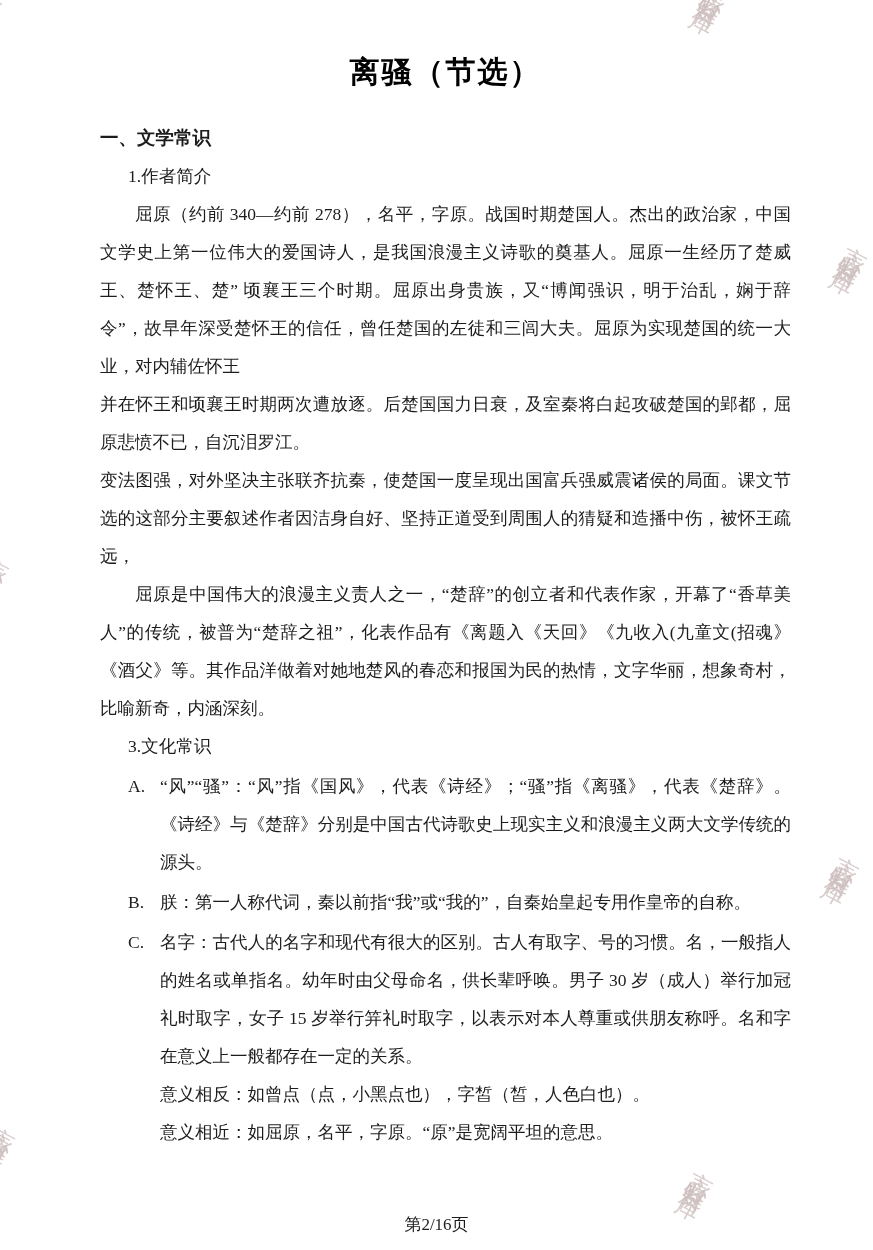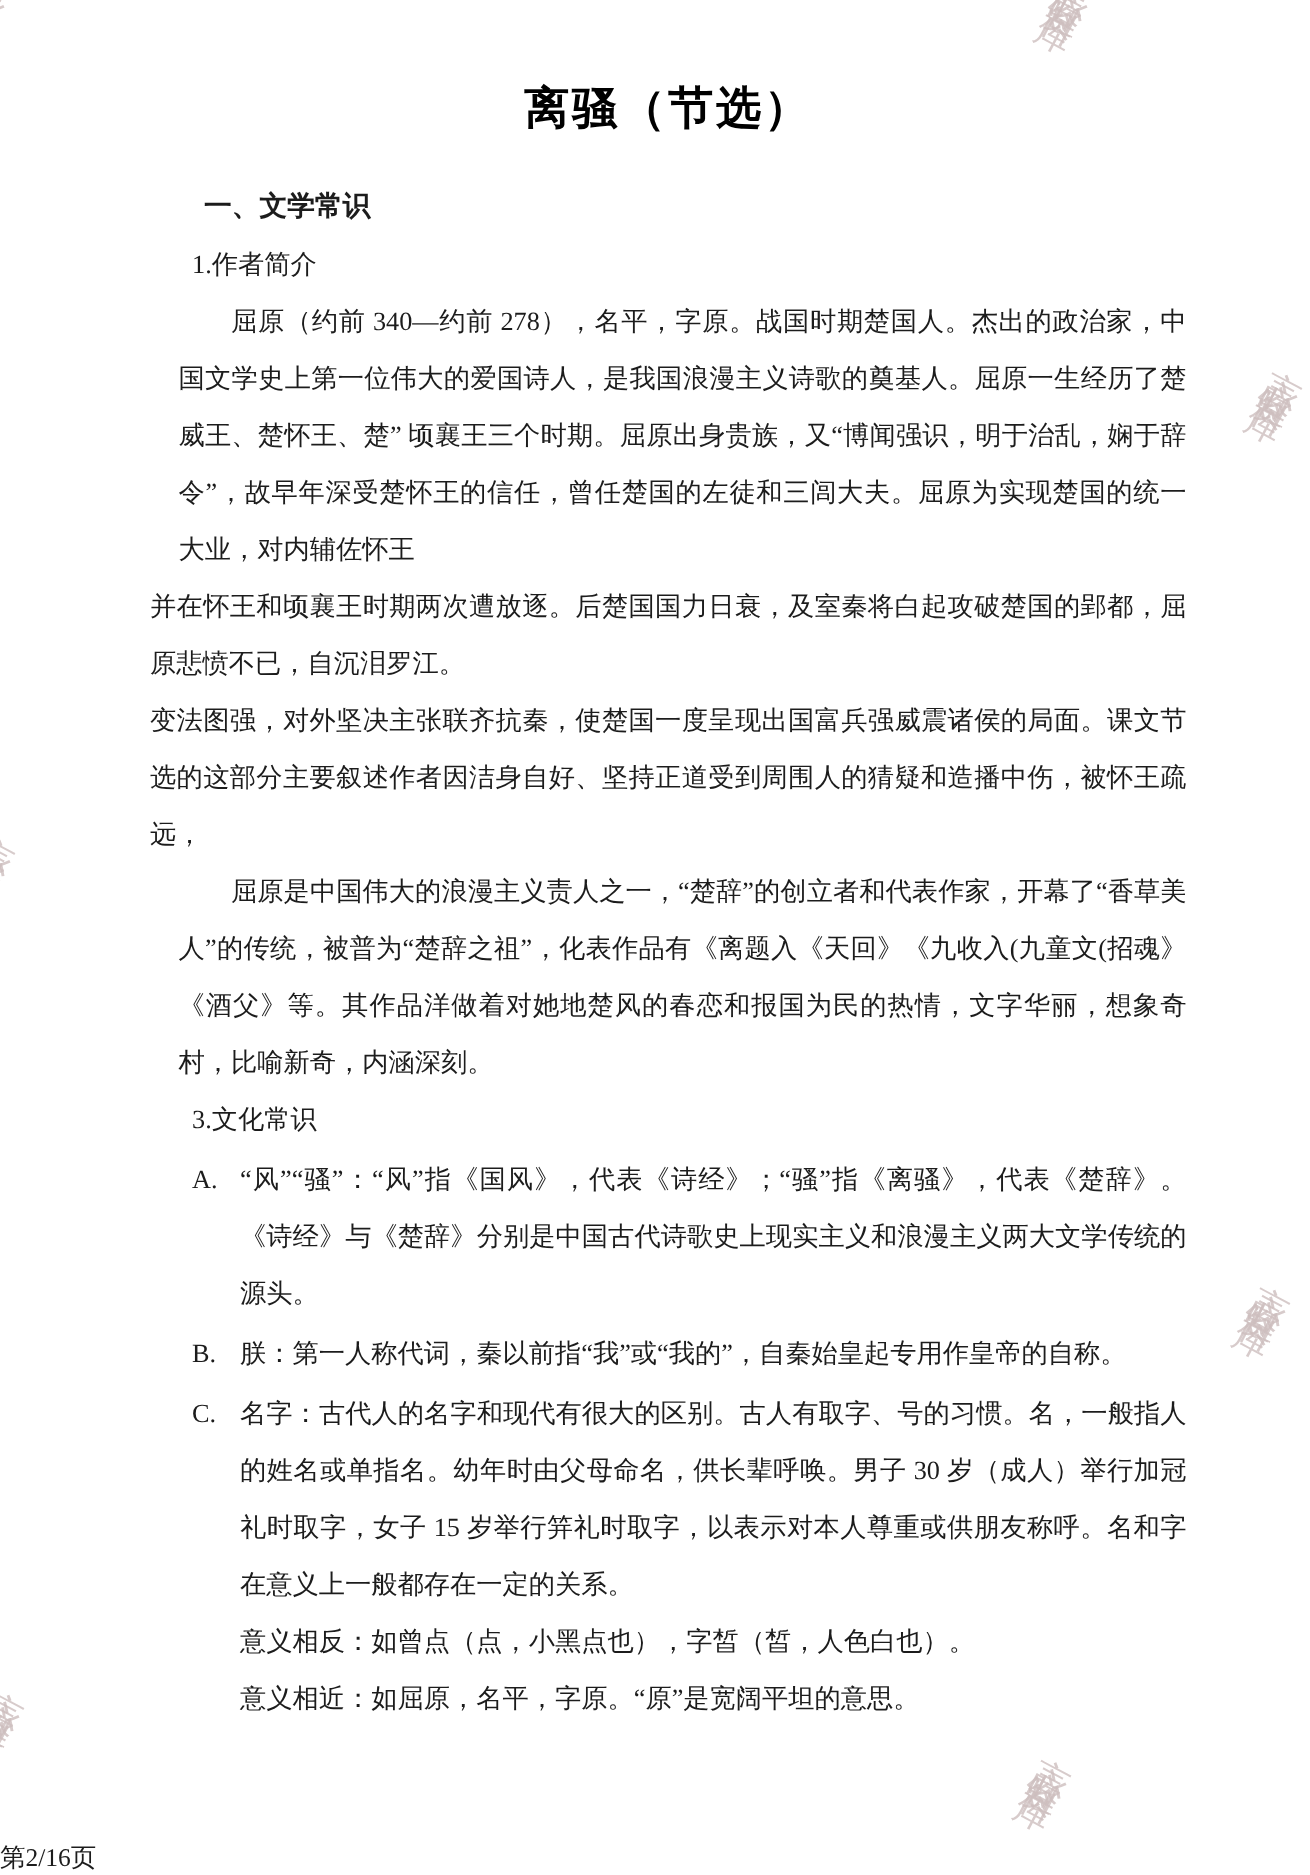--- a/index.html
+++ b/index.html
@@ -22,52 +22,52 @@
     text-align: center;
     font-size: 30px;
     font-weight: bold;
     letter-spacing: 2px;
     color: #000;
     margin-bottom: 26px;
   }
   .h1 {
     font-size: 18.5px;
     font-weight: bold;
-    margin-left: 36px;
     line-height: 38px;
   }
   .h2 {
     font-size: 17.5px;
     margin-left: 28px;
     line-height: 38px;
   }
   .para {
     font-size: 17.5px;
     line-height: 38px;
     text-align: justify;
   }
-  .indent { text-indent: 2em; margin-left: 19px; }
+  .indent { text-indent: 2em; }
   .item {
     position: relative;
     padding-left: 60px;
     font-size: 17.5px;
     line-height: 38px;
     text-align: justify;
     margin-top: 2px;
   }
   .item .marker {
     position: absolute;
     left: 28px;
     top: 0;
   }
   .footer {
     position: absolute;
     left: 0;
     right: 0;
-    bottom: 0;
+    bottom: 14px;
+    text-align: center;
     font-size: 17px;
     color: #1c1c1c;
     z-index: 1;
   }
   .watermark {
     position: absolute;
     writing-mode: vertical-rl;
     transform: rotate(28deg);
     color: rgba(205, 190, 190, 0.8);
     font-size: 24px;

